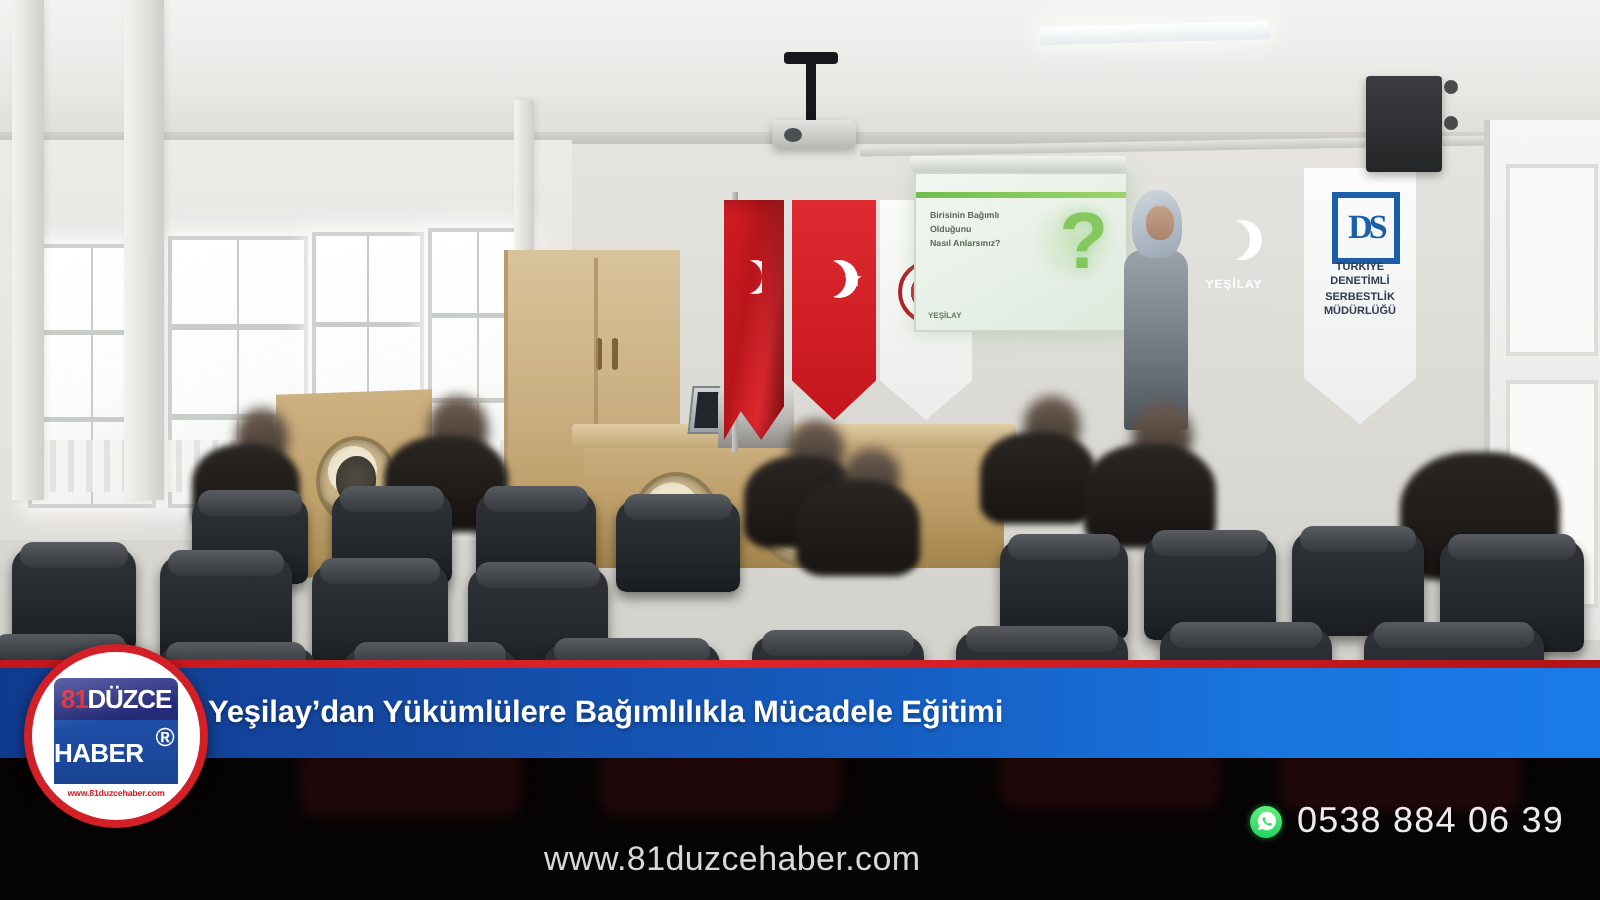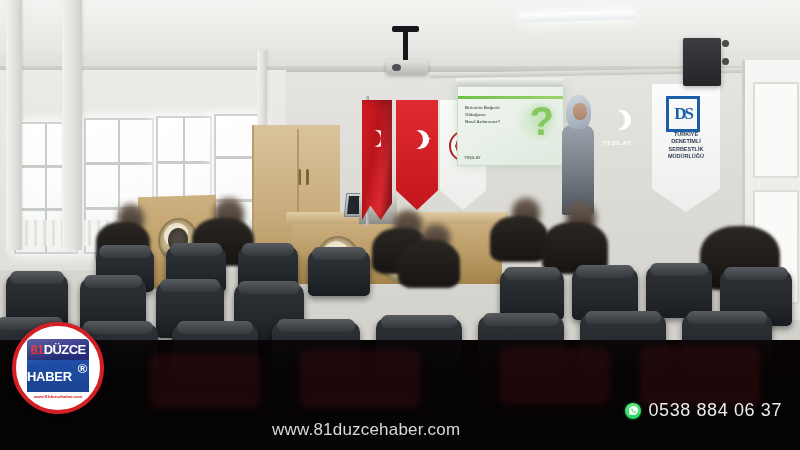--- a/index.html
+++ b/index.html
@@ -168,21 +168,20 @@
   .yesilay .ylabel{
     position:absolute;left:0;right:0;top:52px;text-align:center;color:#fff;
     font-size:6px;letter-spacing:.5px;font-weight:700;
   }
   
   .dsbanner{
     position:absolute;left:652px;top:84px;width:56px;height:128px;
     background:linear-gradient(180deg,#fcfcfc,#eceded);
     clip-path:polygon(0 0,100% 0,100% 82%,50% 100%,0 82%);
     box-shadow:0 1px 4px rgba(0,0,0,.13);
-    padding-left:12px;
   }
   .dsbanner .dslogo{
     position:absolute;left:14px;top:12px;width:28px;height:30px;
     border:3px solid #1b5fa8;color:#1b5fa8;font-weight:700;font-size:17px;
     display:flex;align-items:center;justify-content:center;letter-spacing:-2px;
     font-family:"Liberation Serif",serif;
   }
   .dsbanner .dstext{
     position:absolute;left:0;right:0;top:47px;text-align:center;color:#2d3d52;
     font-size:5.5px;font-weight:700;line-height:1.35;
@@ -557,20 +556,24 @@
 
   </div>
 
   <div class="bottom-dark">
     <div class="ghost-seat" style="left:150px;top:14px;width:110px;height:54px;"></div>
     <div class="ghost-seat" style="left:300px;top:10px;width:120px;height:58px;"></div>
     <div class="ghost-seat" style="left:500px;top:8px;width:110px;height:56px;"></div>
     <div class="ghost-seat" style="left:640px;top:6px;width:120px;height:60px;"></div>
   </div>
 
+  <div class="headline-bar">
+    <div class="redline"></div>
+    <div class="headline-text">Yeşilay’dan Yükümlülere Bağımlılıkla Mücadele Eğitimi</div>
+  </div>
 
   <div class="logo">
     <div class="top-box">
       <span class="t81">81</span>
         <span class="tduzce">DÜZCE</span>
     </div>
     <div class="bot-box">
       <span>HABER</span>
       <span class="reg">®</span>
     </div>
@@ -580,17 +583,17 @@
 
   <div class="site-url">www.81duzcehaber.com</div>
 
   <div class="wa-block">
     <div class="wa-row">
       <span class="wa-icon">
         <svg viewBox="0 0 24 24" aria-hidden="true">
           <path fill="#ffffff" d="M12 2a10 10 0 0 0-8.6 15.1L2 22l5-1.3A10 10 0 1 0 12 2zm5.3 14c-.2.6-1.2 1.2-1.7 1.2-.5.1-1 .1-1.6-.1-.4-.1-.9-.3-1.5-.6-2.6-1.1-4.3-3.7-4.4-3.9-.1-.2-1-1.4-1-2.6 0-1.2.6-1.8.9-2.1.2-.2.5-.3.7-.3h.5c.2 0 .4 0 .6.5l.8 1.9c.1.2.1.3 0 .5l-.4.5c-.1.2-.3.3-.1.6.2.3.7 1.2 1.6 2 1.1.9 1.5 1.1 1.8 1.2.2.1.4.1.5-.1l.7-.8c.2-.2.3-.2.6-.1l1.8.9c.3.1.5.2.5.3.1.2.1.6-.1 1.1z"></path>
         </svg>
       </span>
-      <span class="wa-number">0538 884 06 37</span>
+      <span class="wa-number">0538 884 06 39</span>
     </div>
   </div>
 
 </div>
 
 </body></html>

